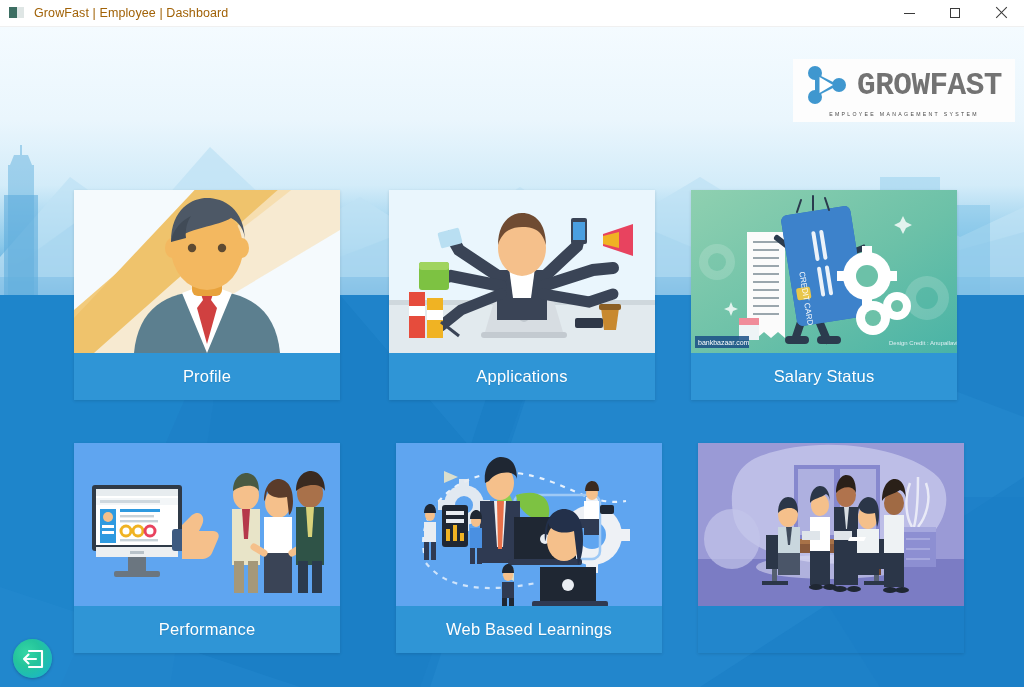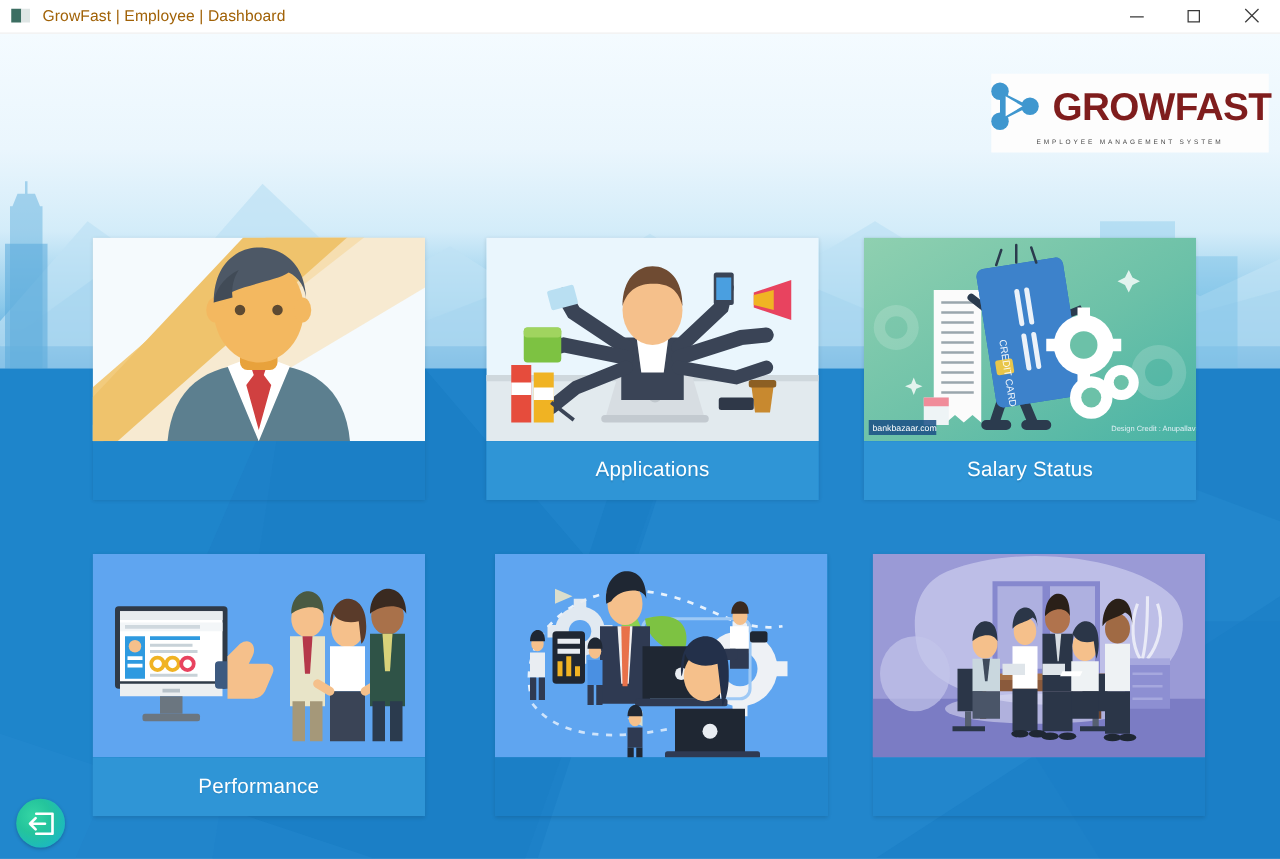--- a/index.html
+++ b/index.html
@@ -55,22 +55,22 @@
 
   
   .logo-box {
     position: absolute; left: 793px; top: 32px; width: 222px; height: 63px;
     background: #fdfdfd;
     display: flex; flex-direction: column; align-items: center; justify-content: center;
     z-index: 20;
   }
   .logo-row { display: flex; align-items: center; gap: 9px; }
   .logo-word {
-    font-size: 31px; font-weight: bold; color: #7f1d1d;
-    letter-spacing: -0.5px; line-height: 1;
+    font-size: 31px; font-weight: bold; color: #737373;
+    letter-spacing: -0.5px; line-height: 1; font-family: Liberation Mono, monospace;
   }
   .logo-word .thin { font-weight: 600; }
   .logo-tag {
     font-size: 5.2px; color: #4a4a4a; letter-spacing: 2.3px;
     margin-top: 5px; text-align: center; white-space: nowrap;
   }
 
   
   .grid { position: absolute; left: 0; top: 0; width: 1024px; height: 660px; }
   .card {
@@ -202,20 +202,21 @@
           <ellipse cx="98" cy="58" rx="7" ry="10" fill="#f3b860"></ellipse>
           <ellipse cx="168" cy="58" rx="7" ry="10" fill="#f3b860"></ellipse>
 
           <path d="M97 52 c0 -34 22 -44 36 -44 c16 0 38 10 38 44 c0 -12 -6 -20 -14 -24 c-12 8 -44 10 -60 24 z" fill="#4d5866"></path>
           <path d="M97 52 c2 -14 12 -22 20 -26 c-4 6 -6 14 -5 22 z" fill="#414b57"></path>
 
           <circle cx="118" cy="58" r="4.2" fill="#5d4a32"></circle>
           <circle cx="148" cy="58" r="4.2" fill="#5d4a32"></circle>
         </svg>
       </div>
+      <div class="card-label">Profile</div>
     </div>
 
     <div class="card c1">
       <div class="card-art">
         <svg viewBox="0 0 266 163" preserveAspectRatio="xMidYMid slice">
           <rect width="266" height="163" fill="#eaf6fd"></rect>
           <rect y="110" width="266" height="53" fill="#e2eaee"></rect>
           <rect y="110" width="266" height="5" fill="#cfd8dd"></rect>
 
           <path d="M106 108 h58 l10 34 h-78 z" fill="#d7dde2"></path>
@@ -486,20 +487,21 @@
 
           <g>
             <ellipse cx="112" cy="132" rx="5" ry="6" fill="#f5c08b"></ellipse>
             <path d="M106 130 c0 -7 4 -9 6 -9 c3 0 6 2 6 9 z" fill="#1f2733"></path>
             <rect x="106" y="139" width="12" height="16" fill="#2f3a52"></rect>
             <rect x="106" y="155" width="5" height="10" fill="#1f2733"></rect>
             <rect x="113" y="155" width="5" height="10" fill="#1f2733"></rect>
           </g>
         </svg>
       </div>
+      <div class="card-label">Web Based Learnings</div>
     </div>
 
     <div class="card c5">
       <div class="card-art">
         <svg viewBox="0 0 266 163" preserveAspectRatio="xMidYMid slice">
           <rect width="266" height="163" fill="#9a9ad6"></rect>
           <rect y="116" width="266" height="47" fill="#7b7cc4"></rect>
 
           <path d="M60 14 C120 -10 210 4 240 34 C262 58 240 110 180 118 C110 128 44 110 36 76 C30 48 36 24 60 14 Z" fill="#c3c4ea" opacity=".85"></path>
           <ellipse cx="34" cy="96" rx="28" ry="30" fill="#c3c4ea" opacity=".7"></ellipse>

